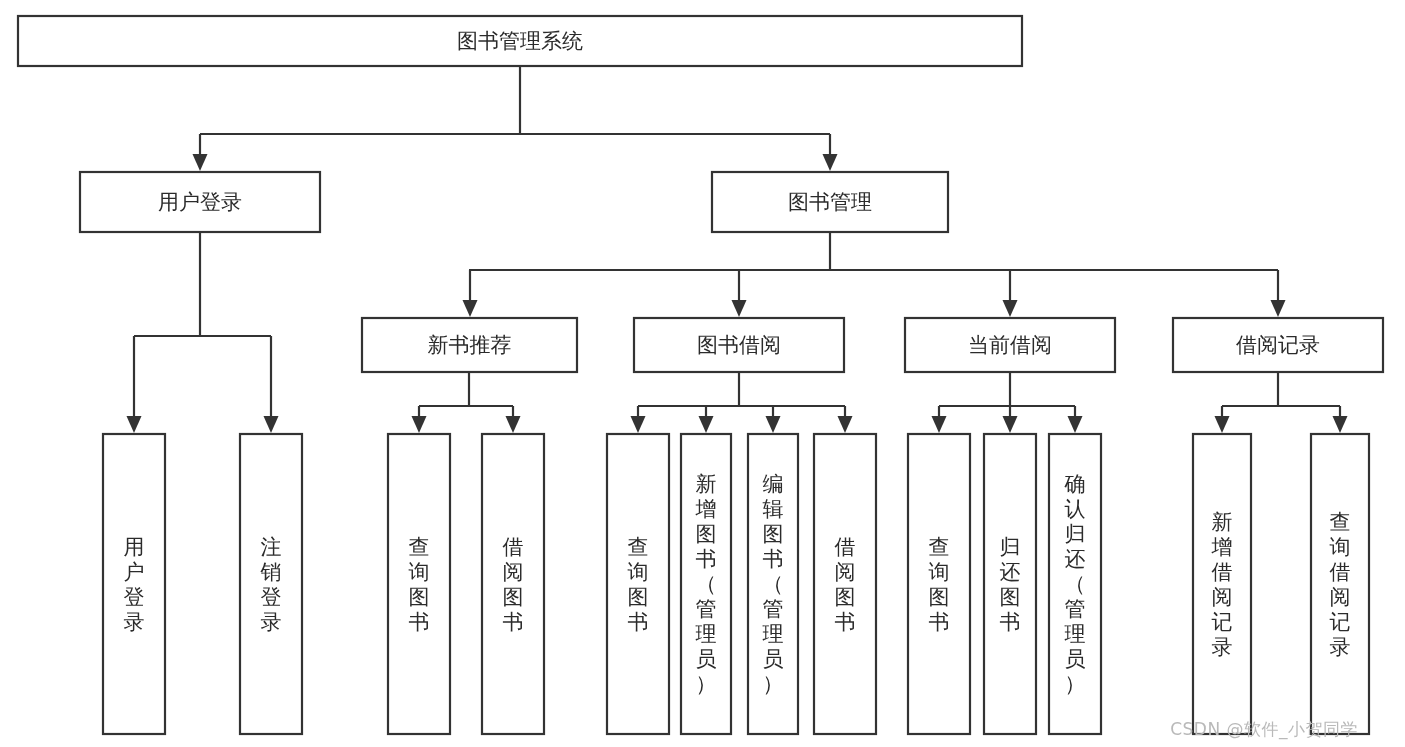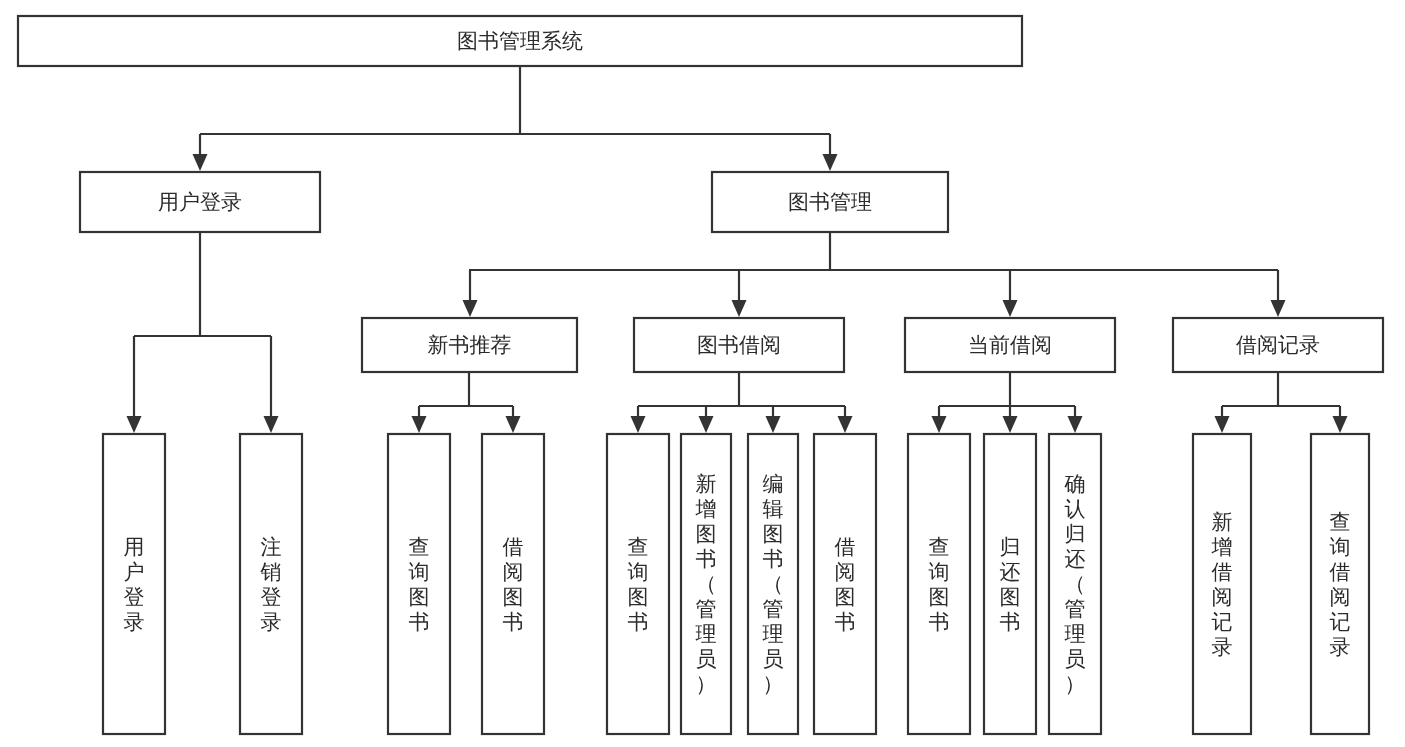--- a/index.html
+++ b/index.html
@@ -218,13 +218,14 @@
         <g>
           <rect class="node-box" x="1193" y="434" width="58" height="300"></rect>
           <text class="node-label-vertical" x="1222" y="528.5" font-size="21"><tspan x="1222" dy="0">新</tspan><tspan x="1222" dy="25">增</tspan><tspan x="1222" dy="25">借</tspan><tspan x="1222" dy="25">阅</tspan><tspan x="1222" dy="25">记</tspan><tspan x="1222" dy="25">录</tspan></text>
         </g>
         <g>
           <rect class="node-box" x="1311" y="434" width="58" height="300"></rect>
           <text class="node-label-vertical" x="1340" y="528.5" font-size="21"><tspan x="1340" dy="0">查</tspan><tspan x="1340" dy="25">询</tspan><tspan x="1340" dy="25">借</tspan><tspan x="1340" dy="25">阅</tspan><tspan x="1340" dy="25">记</tspan><tspan x="1340" dy="25">录</tspan></text>
         </g>
       </g>
   </svg>
+  <div class="watermark-text">CSDN @软件_小贺同学</div>
 </div>
 
 </body></html>

